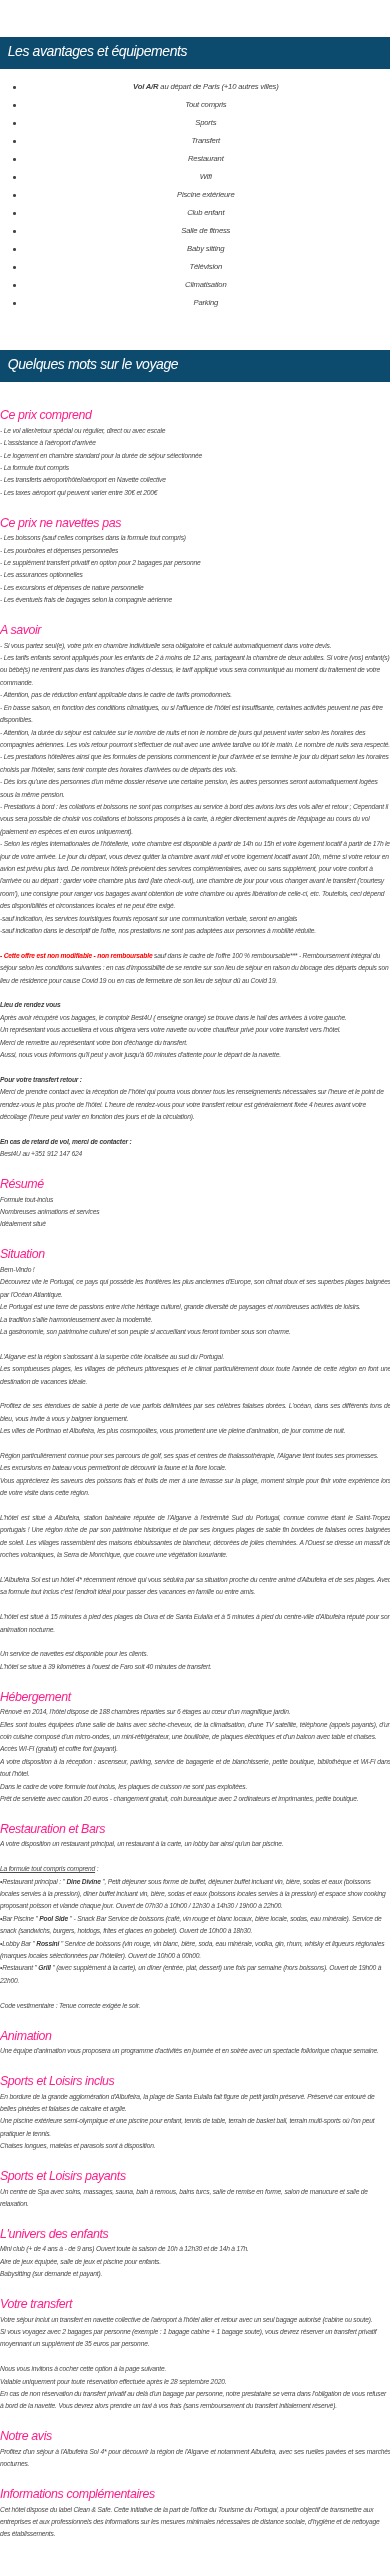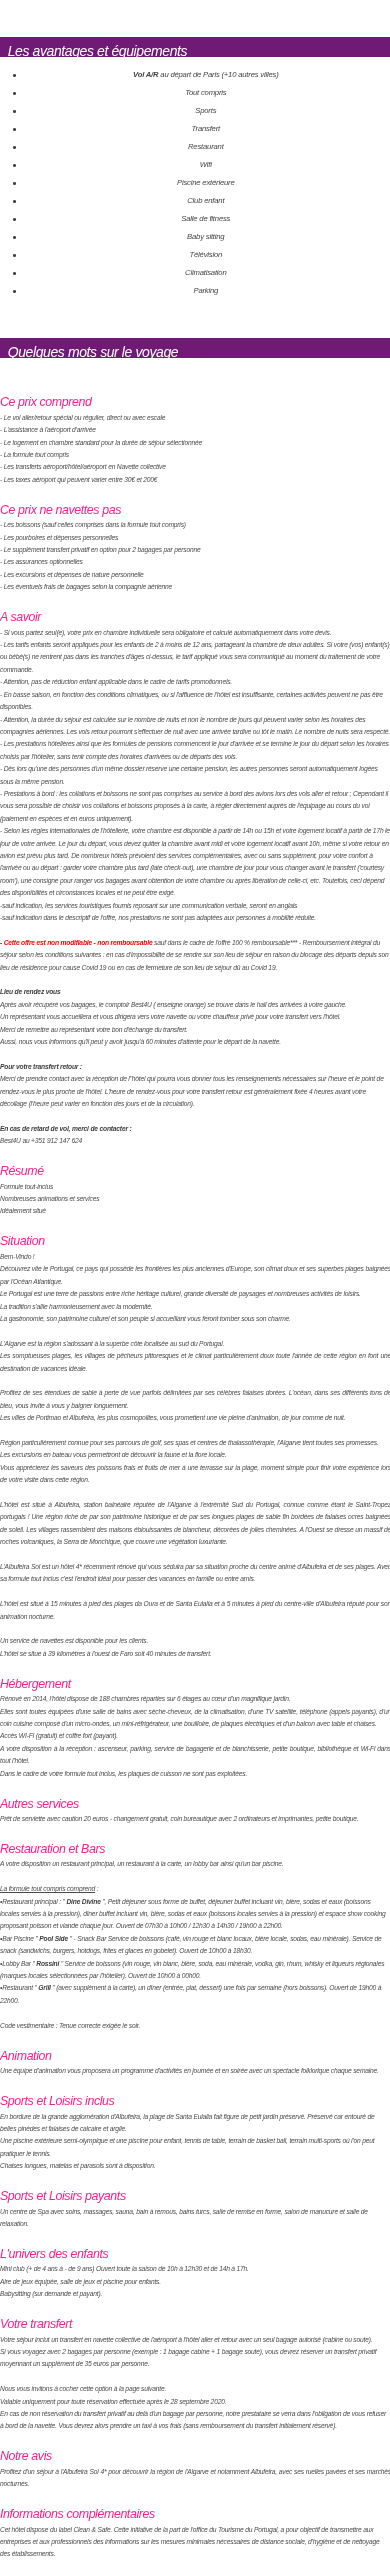--- a/index.html
+++ b/index.html
@@ -6,23 +6,23 @@
   body {
     width: 391px;
     font-family: "Liberation Sans", sans-serif;
     color: #4a4a4a;
     font-style: italic;
     font-size: 6.7px;
     line-height: 12.4px;
     letter-spacing: -0.2px;
   }
   .banner {
-    background: #701a75;
+    background: #0c4a6e;
     color: #ffffff;
-    height: 20px;
+    height: 32px;
     line-height: 28px;
     padding-left: 7.7px;
     font-size: 14px;
     font-weight: normal;
     letter-spacing: -0.4px;
     margin: 0;
   }
   .top-spacer { height: 37px; }
   .equip-list {
     list-style: none;
@@ -50,21 +50,21 @@
   .content { padding: 0; }
   h3.sub {
     color: #ff1e8c;
     font-size: 12.4px;
     font-weight: normal;
     letter-spacing: -0.4px;
     margin: 0;
     line-height: 17.5px;
     padding-top: 15.5px;
   }
-  h3.sub.first { padding-top: 36px; }
+  h3.sub.first { padding-top: 25px; }
   p { margin: 0; }
   .blank { height: 12.4px; }
   .justify { text-align: justify; }
   .bold { font-weight: bold; color: #3c3c3c; }
   .red { color: #ff0000; font-weight: bold; }
   .underline { text-decoration: underline; }
   .bullet-line::before { content: "\2022 "; }
 </style>
 </head>
 <body>
@@ -189,21 +189,20 @@
 
     <h3 class="sub">Hébergement</h3>
     <div class="justify">
       <p>Rénové en 2014, l'hôtel dispose de 188 chambres réparties sur 6 étages au cœur d'un magnifique jardin.</p>
       <p>Elles sont toutes équipées d'une salle de bains avec sèche-cheveux, de la climatisation, d'une TV satellite, téléphone (appels payants), d'un coin cuisine composé d'un micro-ondes, un mini-réfrigérateur, une bouilloire, de plaques électriques et d'un balcon avec table et chaises.</p>
       <p>Accès WI-FI (gratuit) et coffre fort (payant).</p>
       <p>A votre disposition à la réception : ascenseur, parking, service de bagagerie et de blanchisserie, petite boutique, bibliothèque et Wi-Fi dans tout l'hôtel.</p>
       <p>Dans le cadre de votre formule tout inclus, les plaques de cuisson ne sont pas exploitées.</p>
     </div>
 
-    <h3 class="sub">Autres services</h3>
     <p>Prêt de serviette avec caution 20 euros - changement gratuit, coin bureautique avec 2 ordinateurs et imprimantes, petite boutique.</p>
 
     <h3 class="sub">Restauration et Bars</h3>
     <p>A votre disposition un restaurant principal, un restaurant à la carte, un lobby bar ainsi qu'un bar piscine.</p>
     <div class="blank"></div>
     <p><span class="underline">La formule tout compris comprend</span><span> :</span></p>
     <p class="bullet-line"><span>Restaurant principal : " </span><span class="bold">Dine Divine</span><span> ", Petit déjeuner sous forme de buffet, déjeuner buffet incluant vin, bière, sodas et eaux (boissons locales servies à la pression), dîner buffet incluant vin, bière, sodas et eaux (boissons locales servies à la pression) et espace show cooking proposant poisson et viande chaque jour. Ouvert de 07h30 à 10h00 / 12h30 à 14h30 / 19h00 à 22h00.</span></p>
     <p class="bullet-line"><span>Bar Piscine " </span><span class="bold">Pool Side</span><span> " - Snack Bar Service de boissons (café, vin rouge et blanc locaux, bière locale, sodas, eau minérale). Service de snack (sandwichs, burgers, hotdogs, frites et glaces en gobelet). Ouvert de 10h00 à 18h30.</span></p>
     <p class="bullet-line"><span>Lobby Bar " </span><span class="bold">Rossini</span><span> " Service de boissons (vin rouge, vin blanc, bière, soda, eau minérale, vodka, gin, rhum, whisky et liqueurs régionales (marques locales sélectionnées par l'hôtelier). Ouvert de 10h00 à 00h00.</span></p>
     <p class="bullet-line"><span>Restaurant " </span><span class="bold">Grill</span><span> " (avec supplément à la carte), un dîner (entrée, plat, dessert) une fois par semaine (hors boissons). Ouvert de 19h00 à 22h00.</span></p>

